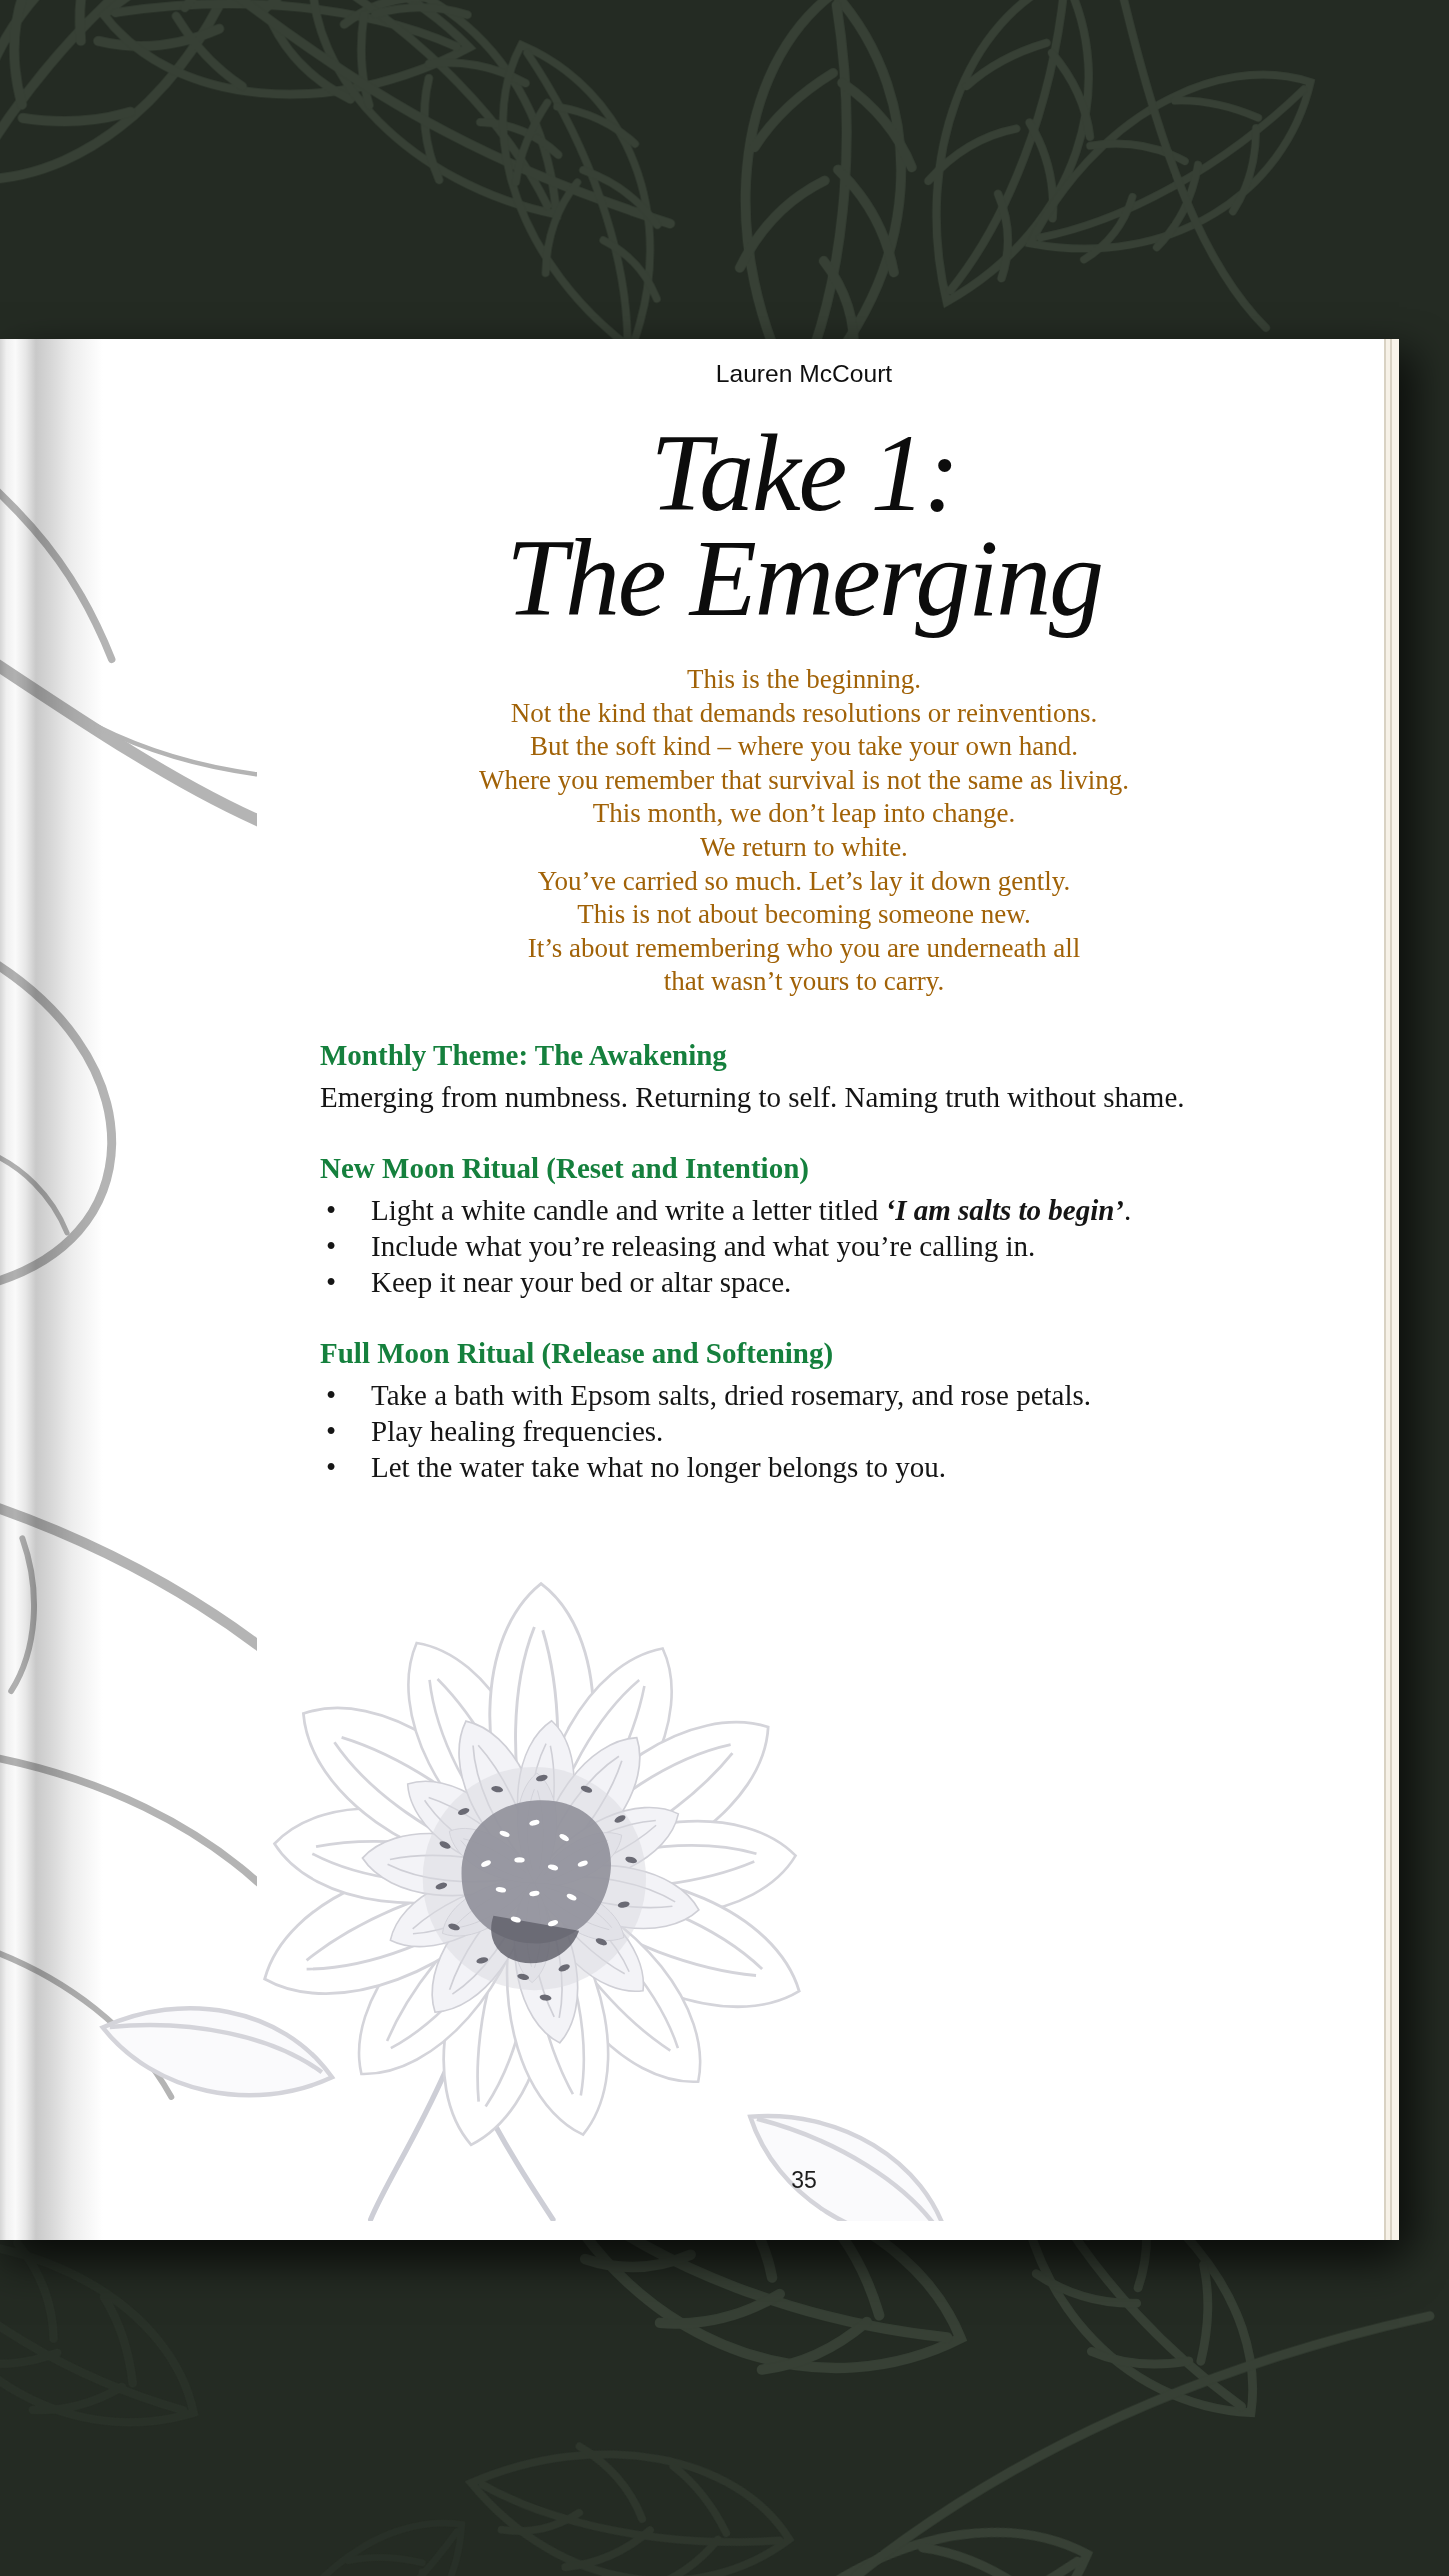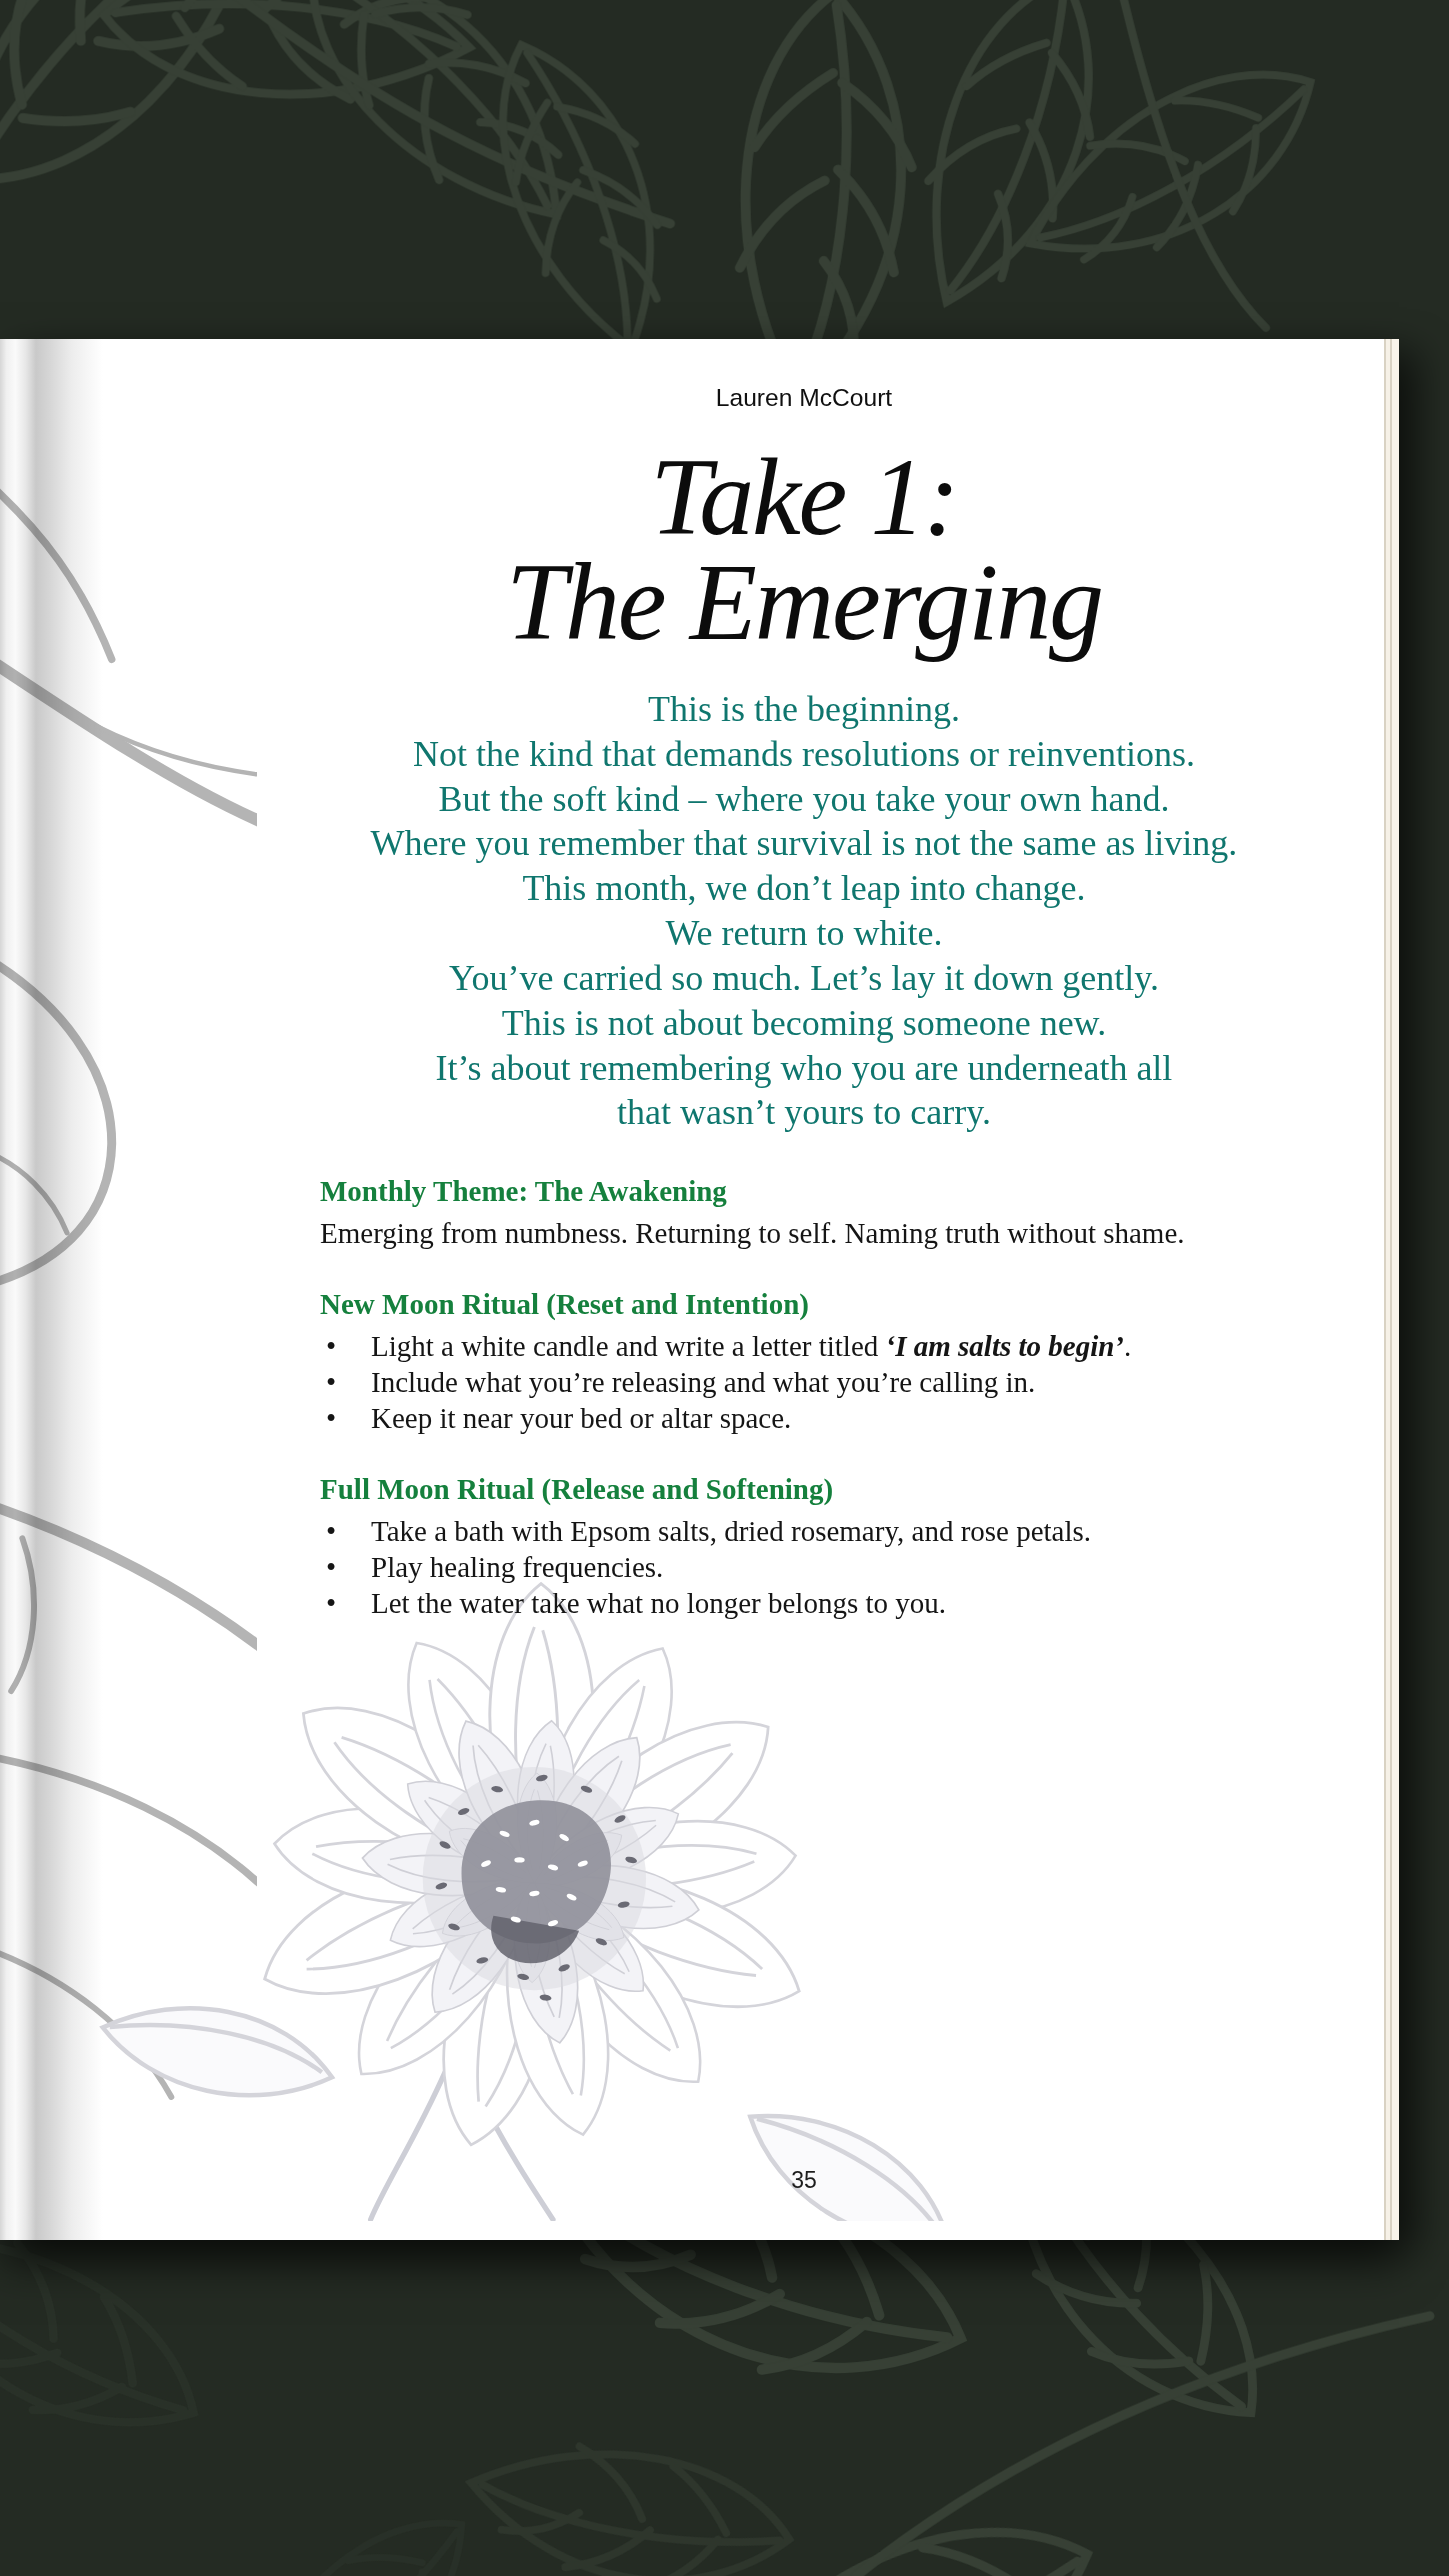--- a/index.html
+++ b/index.html
@@ -12,25 +12,25 @@
          background:linear-gradient(90deg,#d6d6d6 0%,#f0f0f0 2.5%,#fafafa 6%,#e7e7e7 10%,
                     #c9c9c9 14%,#d5d5d5 19%,#ededed 28%,#ffffff 40%);}
   .spine svg{position:absolute;left:0;top:0;width:257px;height:1901px;mix-blend-mode:multiply;opacity:.85;}
   .edges{position:absolute;right:0;top:0;bottom:0;width:17px;
          background:repeating-linear-gradient(90deg,#ffffff 0 2.2px,#d9d2c3 2.2px 3.7px,#f6f1e7 3.7px 8.2px,
                     #d9d2c3 8.2px 9.7px,#f9f4ea 9.7px 17px);}
 
   .flower{position:absolute;left:58px;top:1212px;width:923px;height:670px;z-index:1;}
 
   .content{position:absolute;left:320px;top:0;width:968px;z-index:3;color:#151515;}
-  .author{padding-top:45px;text-align:center;font-family:"Liberation Sans",sans-serif;font-size:24.6px;color:#101010;}
+  .author{padding-top:21px;text-align:center;font-family:"Liberation Sans",sans-serif;font-size:24.6px;color:#101010;}
   .title{margin:33px 0 0;text-align:center;font-style:italic;font-weight:400;font-size:110px;
          line-height:.95;letter-spacing:-2.2px;color:#0c0c0c;}
   .title span{display:block;}
-  .poem{margin-top:33px;text-align:center;font-size:36px;line-height:1.245;color:#0f766e;}
+  .poem{margin-top:33px;text-align:center;font-size:27px;line-height:1.245;color:#a16207;}
   .sections{margin-top:39px;font-size:29px;line-height:1.24;}
   .sections section{margin-bottom:35px;}
   .sections h2{font-size:29px;font-weight:700;margin:0 0 6px;color:#15803d;}
   .sections p{margin:0;}
   .sections ul{list-style:none;margin:0;padding:0;}
   .sections li{position:relative;padding-left:51px;}
   .sections li::before{content:"\2022";position:absolute;left:6px;}
   .em{font-style:italic;font-weight:700;}
   .pagenum{position:absolute;left:320px;width:968px;bottom:46px;text-align:center;z-index:4;
            font-family:"Liberation Sans",sans-serif;font-size:23px;color:#1d1d1d;}

